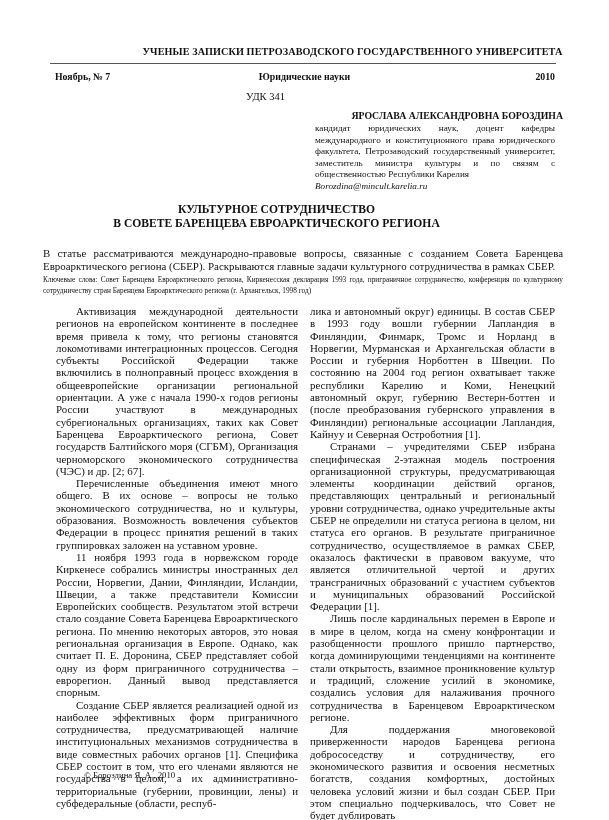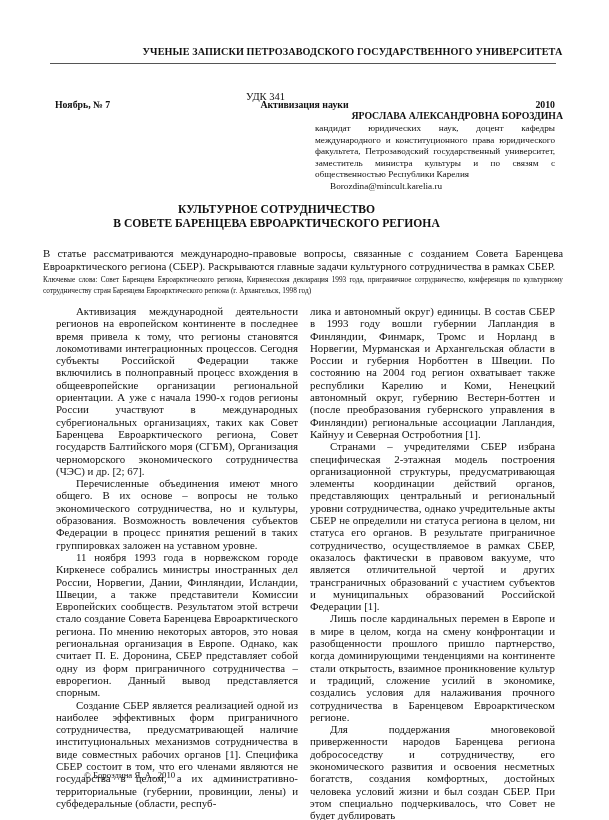--- a/index.html
+++ b/index.html
@@ -2,50 +2,50 @@
 <html><head>
 <meta charset="utf-8">
 <style>
   html, body { margin: 0; padding: 0; background: #ffffff; }
   body { width: 609px; height: 820px; position: relative; overflow: hidden;
          font-family: "Liberation Serif", "DejaVu Serif", serif; color: #111; }
   .abs { position: absolute; }
   #journal-title { left: 0; width: 609px; top: 46px; text-align: center;
          font-weight: bold; font-size: 10.2px; letter-spacing: 0.1px; margin-left: 48px; }
   #header-rule { left: 50px; width: 506px; top: 63px; height: 0; border-top: 1.6px solid #555; }
-  .meta { top: 71px; font-weight: bold; font-size: 9.8px; margin-top: 28px; }
+  .meta { top: 71px; font-weight: bold; font-size: 9.8px; }
   #meta-issue { left: 55px; }
   #meta-section { left: 0; width: 609px; text-align: center; }
   #meta-year { right: 54px; }
   #udk { left: 0; width: 531px; top: 91px; text-align: center; font-size: 10.5px; }
   #author-name { right: 46px; top: 110px; font-weight: bold; font-size: 9.8px; text-align: right; }
   #author-bio { left: 315px; width: 240px; top: 123px; font-size: 9.2px; line-height: 11.6px;
          text-align: justify; }
-  #author-email { left: 330px; top: 181px; font-size: 9.2px; }
+  #author-email { left: 315px; top: 181px; font-size: 9.2px; font-style: italic; }
   #article-title { left: 0; width: 553px; top: 203px; text-align: center; font-weight: bold;
          font-size: 11.6px; line-height: 14px; }
   #abstract { left: 43px; width: 520px; top: 247px; font-size: 10.9px; line-height: 12.8px;
          text-align: justify; }
   #keywords { left: 43px; width: 520px; top: 274px; font-size: 7.3px; line-height: 11px;
          text-align: justify; }
   .col { top: 305px; font-size: 10.9px; line-height: 12.3px; text-align: justify; hyphens: manual; }
   #col-left { left: 56px; width: 242px; }
   #col-right { left: 310px; width: 245px; }
   .col p { margin: 0; text-indent: 0; }
   .col p.ind { text-indent: 20px; }
   #copyright { left: 56px; top: 770px; font-size: 8.8px; padding-left: 28px; }
 </style>
 </head>
 <body>
 
 <div class="abs" id="journal-title">УЧЕНЫЕ ЗАПИСКИ ПЕТРОЗАВОДСКОГО ГОСУДАРСТВЕННОГО УНИВЕРСИТЕТА</div>
 <div class="abs" id="header-rule"></div>
 
 <div class="abs meta" id="meta-issue">Ноябрь, № 7</div>
-<div class="abs meta" id="meta-section">Активизация науки</div>
+<div class="abs meta" id="meta-section">Юридические науки</div>
 <div class="abs meta" id="meta-year">2010</div>
 
 <div class="abs" id="udk">УДК 341</div>
 
 <div class="abs" id="author-name">ЯРОСЛАВА АЛЕКСАНДРОВНА БОРОЗДИНА</div>
 <div class="abs" id="author-bio">кандидат юридических наук, доцент кафедры международного и конституционного права юридического факультета, Петрозаводский государственный университет, заместитель министра культуры и по связям с общественностью Республики Карелия</div>
 <div class="abs" id="author-email">Borozdina@mincult.karelia.ru</div>
 
 <div class="abs" id="article-title">
   <div>КУЛЬТУРНОЕ СОТРУДНИЧЕСТВО</div>

